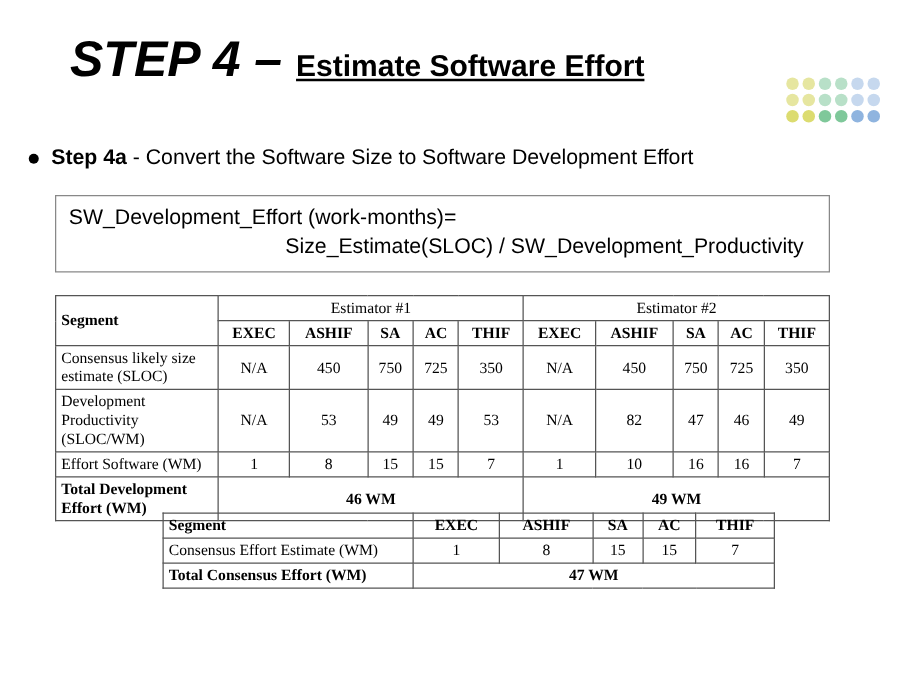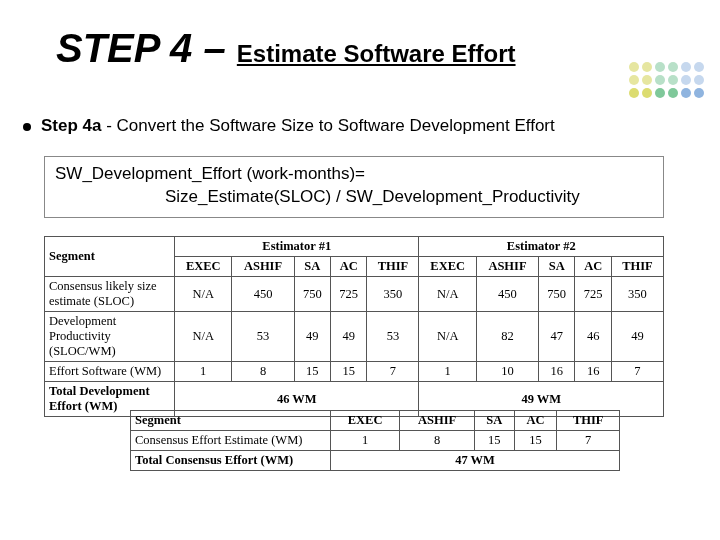--- a/index.html
+++ b/index.html
@@ -57,21 +57,21 @@
   .formula {
     position: absolute;
     top: 156px;
     left: 44px;
     width: 620px;
     border: 1px solid #888;
     padding: 6px 20px 8px 10px;
     font-size: 17px;
     line-height: 1.35;
   }
-  .formula .line2 { padding-left: 110px; }
+  .formula .line2 { padding-left: 110px; text-align: right; }
   .tbl1-wrap {
     position: absolute;
     top: 236px;
     left: 44px;
     width: 620px;
   }
   table {
     border-collapse: collapse;
     width: 100%;
     font-family: "Times New Roman", Times, serif;
@@ -86,21 +86,21 @@
   .lefthdr {
     text-align: left;
     font-weight: bold;
     width: 130px;
     margin-left: 44px;
   }
   .leftcell {
     text-align: left;
     width: 130px;
   }
-  .grouphdr { font-weight: bold; }
+  .grouphdr { font-weight: normal; }
   .subhdr { font-weight: bold; }
   .spanrow td { font-weight: bold; }
   .tbl2-wrap {
     position: absolute;
     top: 410px;
     left: 130px;
     width: 490px;
   }
   .tbl2-wrap table { font-size: 12.5px; }
   .tbl2-wrap .lefthdr { width: 200px; }

